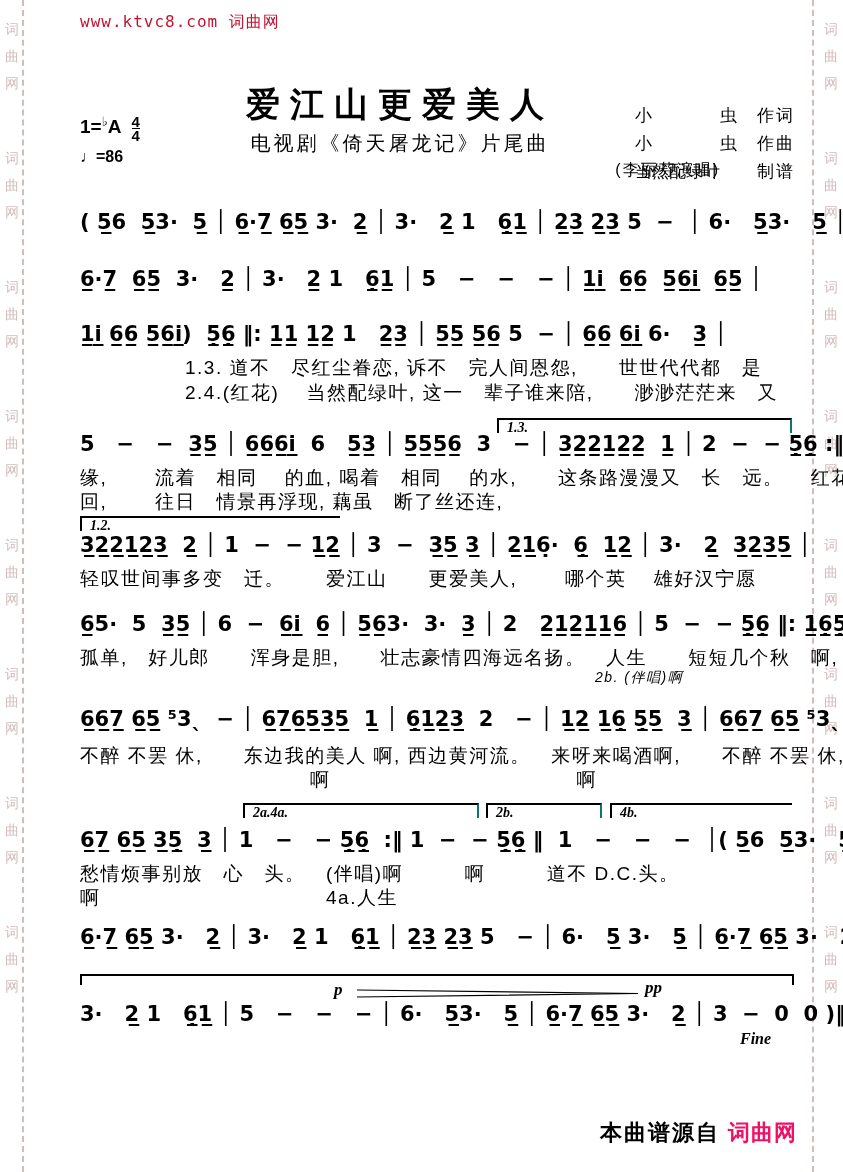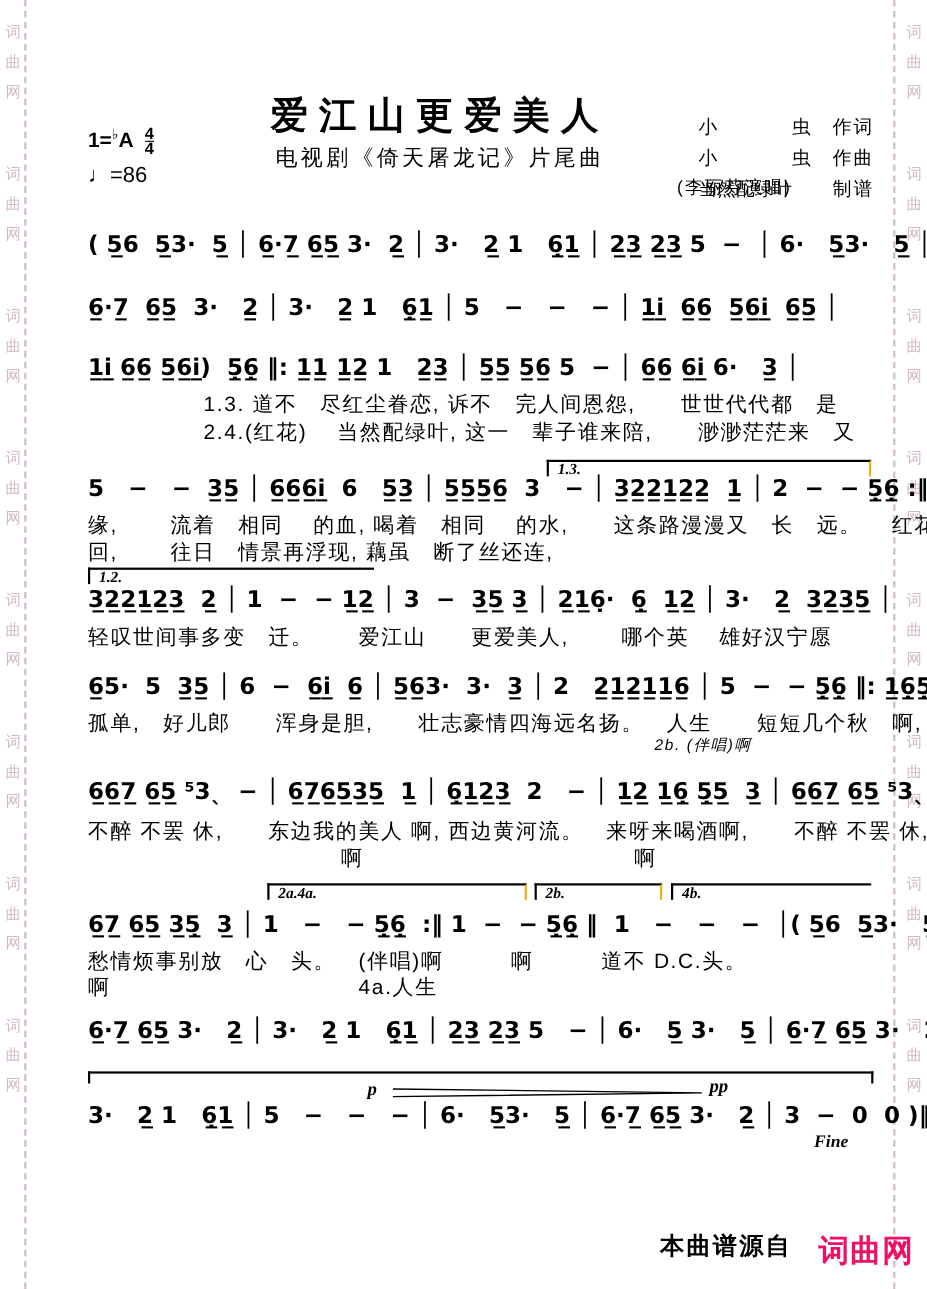--- a/index.html
+++ b/index.html
@@ -26,47 +26,47 @@
               font-size:20px; letter-spacing:3px; }
   .performer { position:absolute; left:80px; top:160px; width:640px; text-align:right;
                font-size:16px; letter-spacing:2px; }
 
   .keysig { position:absolute; left:80px; top:114px; font-size:19px; font-weight:bold; }
   .keysig sup { font-size:13px; }
   .ts { display:inline-flex; flex-direction:column; text-align:center; vertical-align:middle;
         font-size:15px; line-height:13px; margin-left:10px; font-weight:bold; }
   .ts i { font-style:normal; }
   .ts i:first-child { border-bottom:1.5px solid #000; }
-  .tempo { position:absolute; left:80px; top:148px; font-size:20px; font-weight:normal;text-align:right; }
+  .tempo { position:absolute; left:80px; top:148px; font-size:16px; font-weight:bold;text-align:right; }
 
   .credits { position:absolute; left:595px; top:101px; font-size:17px; }
   .credit-row { display:flex; height:28px; align-items:center; }
   .credit-name { display:inline-block; width:112px; white-space:pre;margin-left:40px; }
   .credit-role { margin-left:10px; letter-spacing:2px; }
 
   .notes { position:absolute; left:80px; width:712px; white-space:pre;
            font-family:"DejaVu Sans",sans-serif; font-weight:bold; font-size:21px; }
   .lyr { position:absolute; left:80px; white-space:pre; font-size:19px; letter-spacing:1.5px; }
   .ital { font-style:italic; font-size:14px; }
 
   .volta { position:absolute; height:13px; border-top:2px solid #000; border-left:2px solid #000; }
-  .volta.vr { border-right:2px solid #eab308; }
+  .volta.vr { border-right:2px solid #0f766e; }
   .vlabel { position:relative; top:-2px; left:8px; font-family:"Liberation Serif",serif;
             font-style:italic; font-weight:bold; font-size:14px; }
 
   .endbracket { position:absolute; left:80px; top:974px; width:710px; height:9px;
                 border-top:2px solid #000; border-left:2px solid #000; border-right:2px solid #000; }
   .dyn { position:absolute; font-family:"Liberation Serif",serif; font-style:italic;
          font-weight:bold; font-size:17px; }
   .hairpin { position:absolute; left:357px; top:988px; }
   .fine { position:absolute; left:740px; top:1030px; font-family:"Liberation Serif",serif;
           font-style:italic; font-weight:bold; font-size:16px; }
 
   .src-label { position:absolute; left:600px; top:1118px; font-size:22px; font-weight:bold; letter-spacing:2px; }
-  .src-site  { position:absolute; left:744px; top:1118px; font-size:28px; font-weight:bold;
+  .src-site  { position:absolute; left:728px; top:1118px; font-size:22px; font-weight:bold;
                letter-spacing:1px; color:var(--logo,#ee1166); }
 </style>
 </head>
 <body>
 
 <div class="page">
 
   <div class="vdash left"></div>
   <div class="vdash right"></div>
   <div class="border-col left">
@@ -147,20 +147,21 @@
         <div>曲</div>
         <div>网</div>
       </div>
       <div class="bgroup">
         <div>词</div>
         <div>曲</div>
         <div>网</div>
       </div>
     </div>
 
+  <div class="wm-top">www.ktvc8.com 词曲网</div>
 
   <div class="title">爱江山更爱美人</div>
   <div class="subtitle">电视剧《倚天屠龙记》片尾曲</div>
   <div class="performer">(李丽芬演唱)</div>
 
   <div class="keysig">
     <span>1=</span><sup>♭</sup><span>A</span><span class="ts">
         <i>4</i>
         <i>4</i>
       </span>

